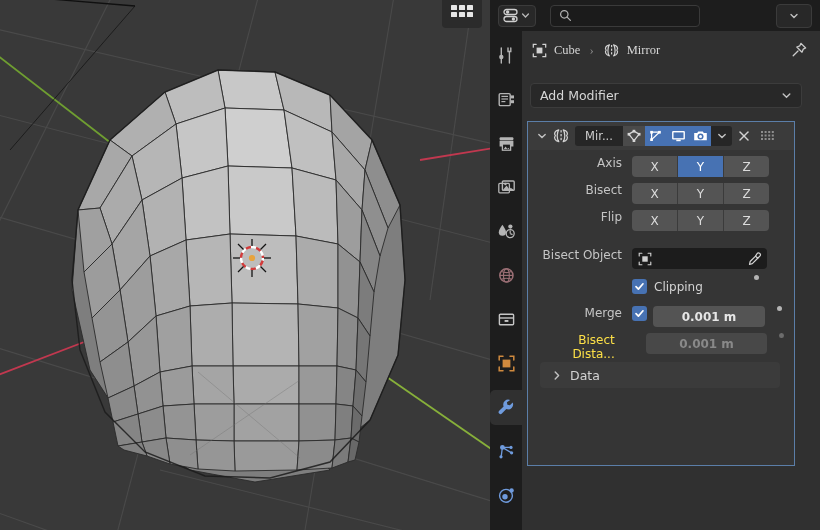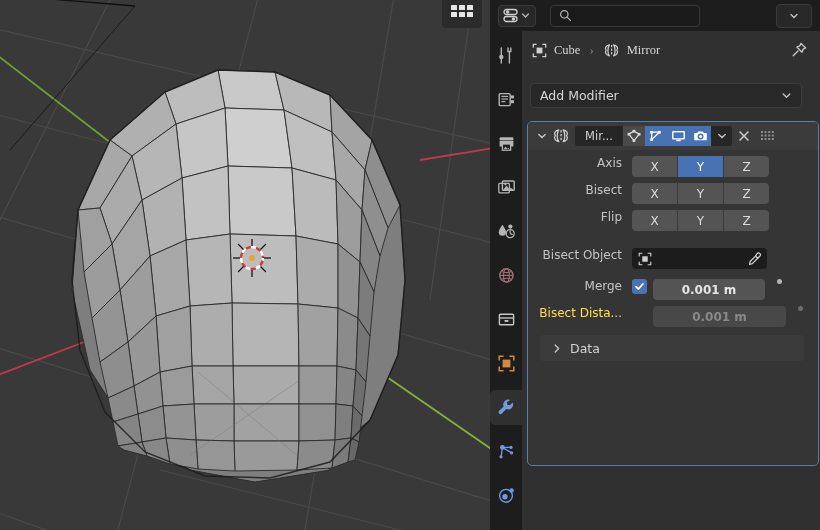--- a/index.html
+++ b/index.html
@@ -129,24 +129,24 @@
     display: flex; align-items: center;
     padding: 0 9px;
     box-sizing: border-box;
     cursor: pointer;
   }
   .add-modifier-btn .lbl { color: #d6d6d6; font-size: 12.5px; flex: 1; }
 
   
   .mod-panel {
     position: absolute; left: 5px; top: 52px;
-    width: 292px; height: 345px;
+    width: 268px; height: 345px;
     background: #353535;
     border: 1px solid #5b7ea8;
-    border-radius: 5px;
+    border-radius: 0;
     box-sizing: border-box;
     overflow: hidden;
   }
   .mod-header {
     position: relative;
     height: 28px;
     background: #3b3b3b;
     display: flex; align-items: center;
     padding: 0 4px 0 6px;
   }
@@ -770,20 +770,32 @@
               </svg>
               <svg width="14" height="14" viewBox="0 0 15 15">
                 <g fill="none" stroke="#d4d4d4" stroke-width="1.3" stroke-linecap="round" stroke-linejoin="round">
                   <path d="M9.6 1.9 A2 2 0 0 1 12.9 4.2 L10.4 6.7 L8.1 4.4 Z"></path>
                   <path d="M8.1 4.4 L2.3 10.2 L1.6 13.2 L4.6 12.5 L10.4 6.7"></path>
                 </g>
               </svg>
             </div>
           </div>
 
+          <div class="row">
+            <div class="row-label"></div>
+            <div style="display:flex;align-items:center;">
+              <div class="chk">
+                <svg width="11" height="11" viewBox="0 0 11 11">
+                  <path d="M2 5.6 L4.4 8.1 L9 2.8" fill="none" stroke="#ffffff" stroke-width="1.7" stroke-linecap="round" stroke-linejoin="round"></path>
+                </svg>
+              </div>
+              <span class="chk-label">Clipping</span>
+            </div>
+            <div class="anim-dot" style="margin-left:51px"></div>
+          </div>
 
           <div style="height:4px"></div>
 
           <div class="row">
             <div class="row-label">Merge</div>
             <div class="chk">
               <svg width="11" height="11" viewBox="0 0 11 11">
                 <path d="M2 5.6 L4.4 8.1 L9 2.8" fill="none" stroke="#ffffff" stroke-width="1.7" stroke-linecap="round" stroke-linejoin="round"></path>
               </svg>
             </div>

